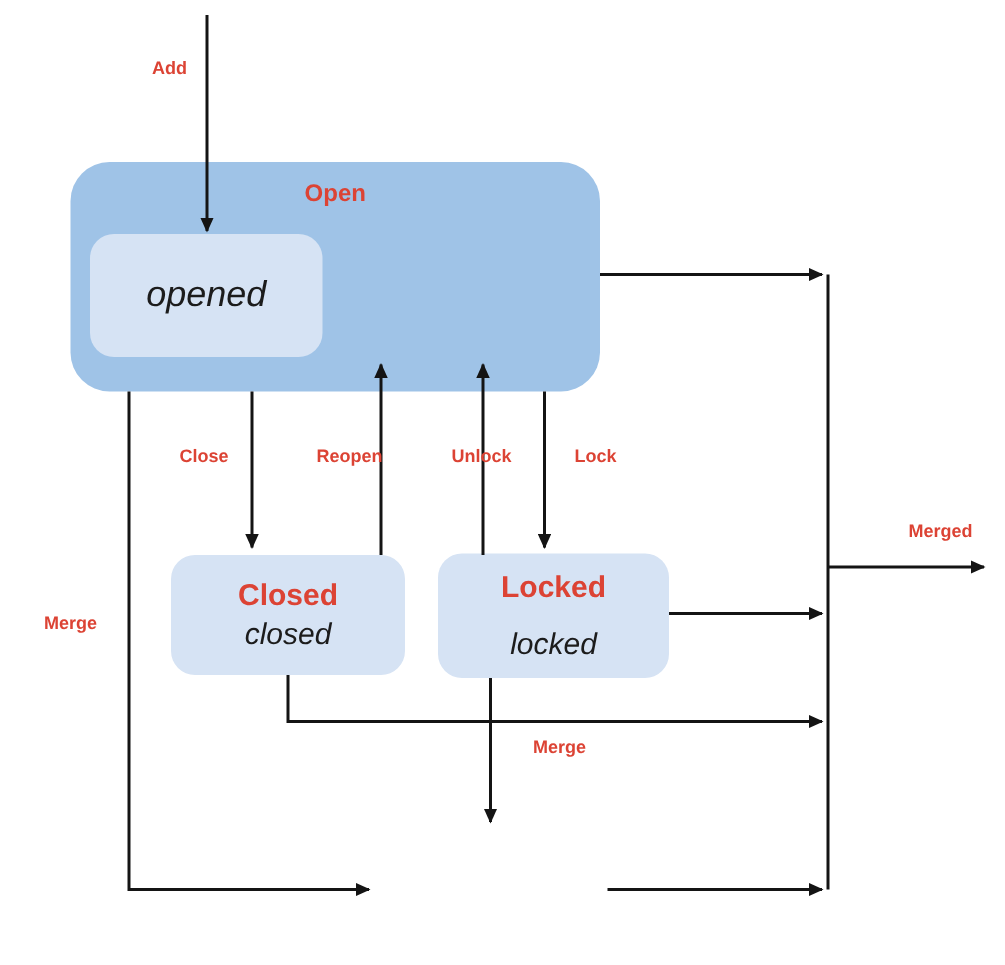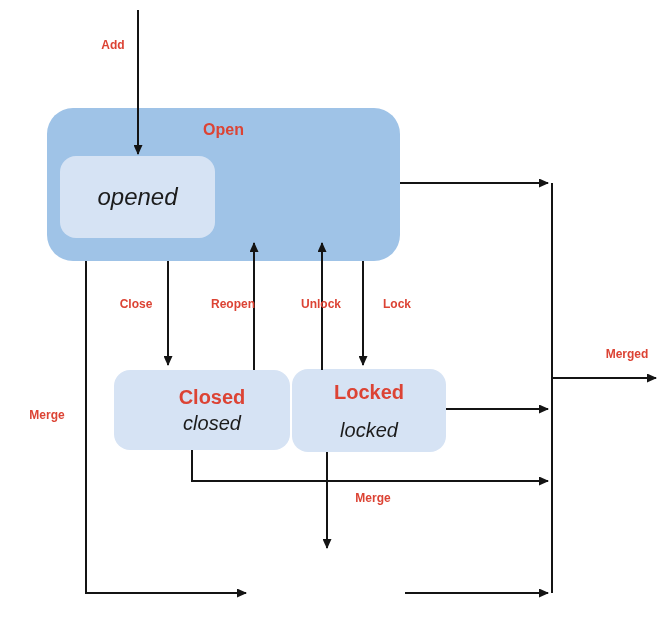--- a/index.html
+++ b/index.html
@@ -63,21 +63,21 @@
   .state .state-title {
     font-size: 20px;
     font-weight: bold;
     color: var(--accent-red, #dc4334);
   }
   .state .state-sub {
     font-size: 20px;
     font-style: italic;
     color: var(--state-text, #1c1c1c);
   }
-  .state.closed { left: 114px; top: 370px; width: 156px; height: 80px; padding-left: 20px; }
+  .state.closed { left: 114px; top: 370px; width: 156px; height: 80px; }
   .state.locked { left: 292px; top: 369px; width: 154px; height: 83px; gap: 12px; }
   .state.merged { left: 249px; top: 551px; width: 156px; height: 82px; }
 
   
   svg.edges {
     position: absolute;
     left: 0; top: 0;
     width: 670px; height: 643px;
     z-index: 2;
     pointer-events: none;

